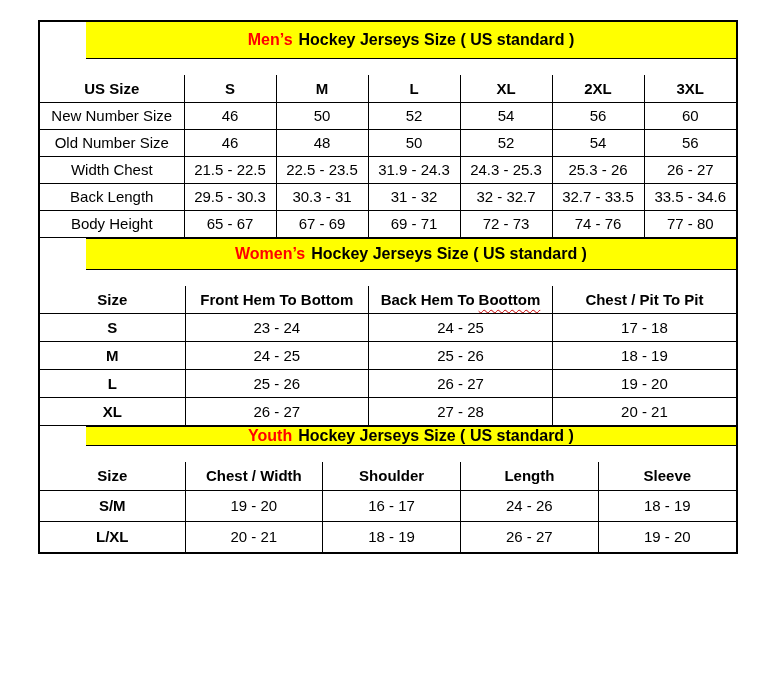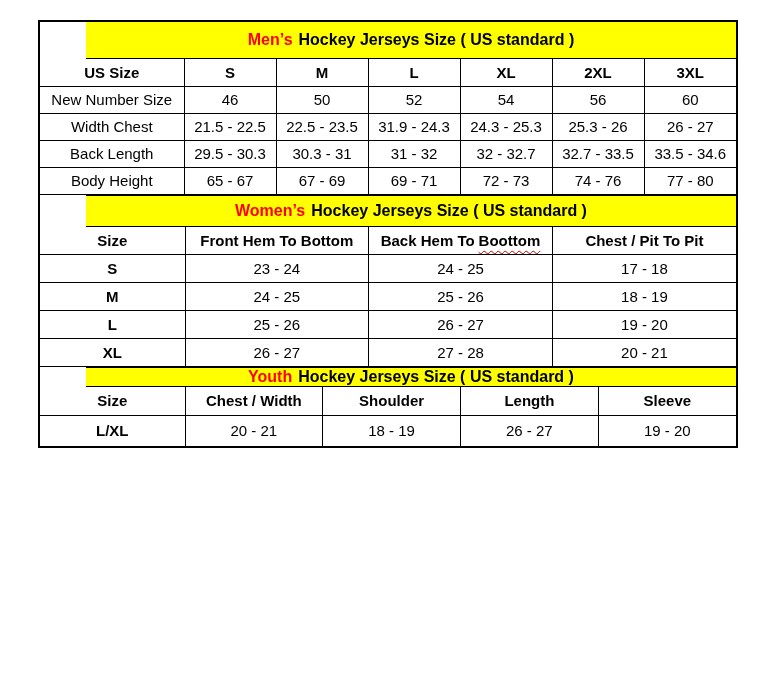--- a/index.html
+++ b/index.html
@@ -44,20 +44,21 @@
   }
   .sh-men   { height: 37px; border-bottom: 1px solid var(--border,#000); }
   .sh-women { height: 32px; border-top: 1px solid var(--border,#000); border-bottom: 1px solid var(--border,#000); }
   .sh-youth { height: 20px; border-top: 1px solid var(--border,#000); border-bottom: 1px solid var(--border,#000); }
   .hl { color: var(--highlight, #FF0000); margin-right: 6px; }
 
   table.tbl {
     width: 100%;
     border-collapse: collapse;
     table-layout: fixed;
+    margin-top: 16px;
   }
   .tbl th, .tbl td {
     border: 1px solid var(--border, #000000);
     text-align: center;
     vertical-align: middle;
     font-size: 15px;
     padding: 0 2px;
     color: var(--text, #000000);
   }
   .tbl th { font-weight: bold; }
@@ -116,20 +117,29 @@
           <tr>
             <td>New Number Size</td>
             <td>46</td>
             <td>50</td>
             <td>52</td>
             <td>54</td>
             <td>56</td>
             <td>60</td>
           </tr>
           <tr>
+            <td>Old Number Size</td>
+            <td>46</td>
+            <td>48</td>
+            <td>50</td>
+            <td>52</td>
+            <td>54</td>
+            <td>56</td>
+          </tr>
+          <tr>
             <td>Width Chest</td>
             <td>21.5 - 22.5</td>
             <td>22.5 - 23.5</td>
             <td>31.9 - 24.3</td>
             <td>24.3 - 25.3</td>
             <td>25.3 - 26</td>
             <td>26 - 27</td>
           </tr>
           <tr>
             <td>Back Length</td>
@@ -215,20 +225,27 @@
         <tr>
           <th>Size</th>
           <th>Chest / Width</th>
           <th>Shoulder</th>
           <th>Length</th>
           <th>Sleeve</th>
         </tr>
       </thead>
       <tbody>
           <tr>
+            <td>S/M</td>
+            <td>19 - 20</td>
+            <td>16 - 17</td>
+            <td>24 - 26</td>
+            <td>18 - 19</td>
+          </tr>
+          <tr>
             <td>L/XL</td>
             <td>20 - 21</td>
             <td>18 - 19</td>
             <td>26 - 27</td>
             <td>19 - 20</td>
           </tr>
         </tbody>
     </table>
 
   </div>

